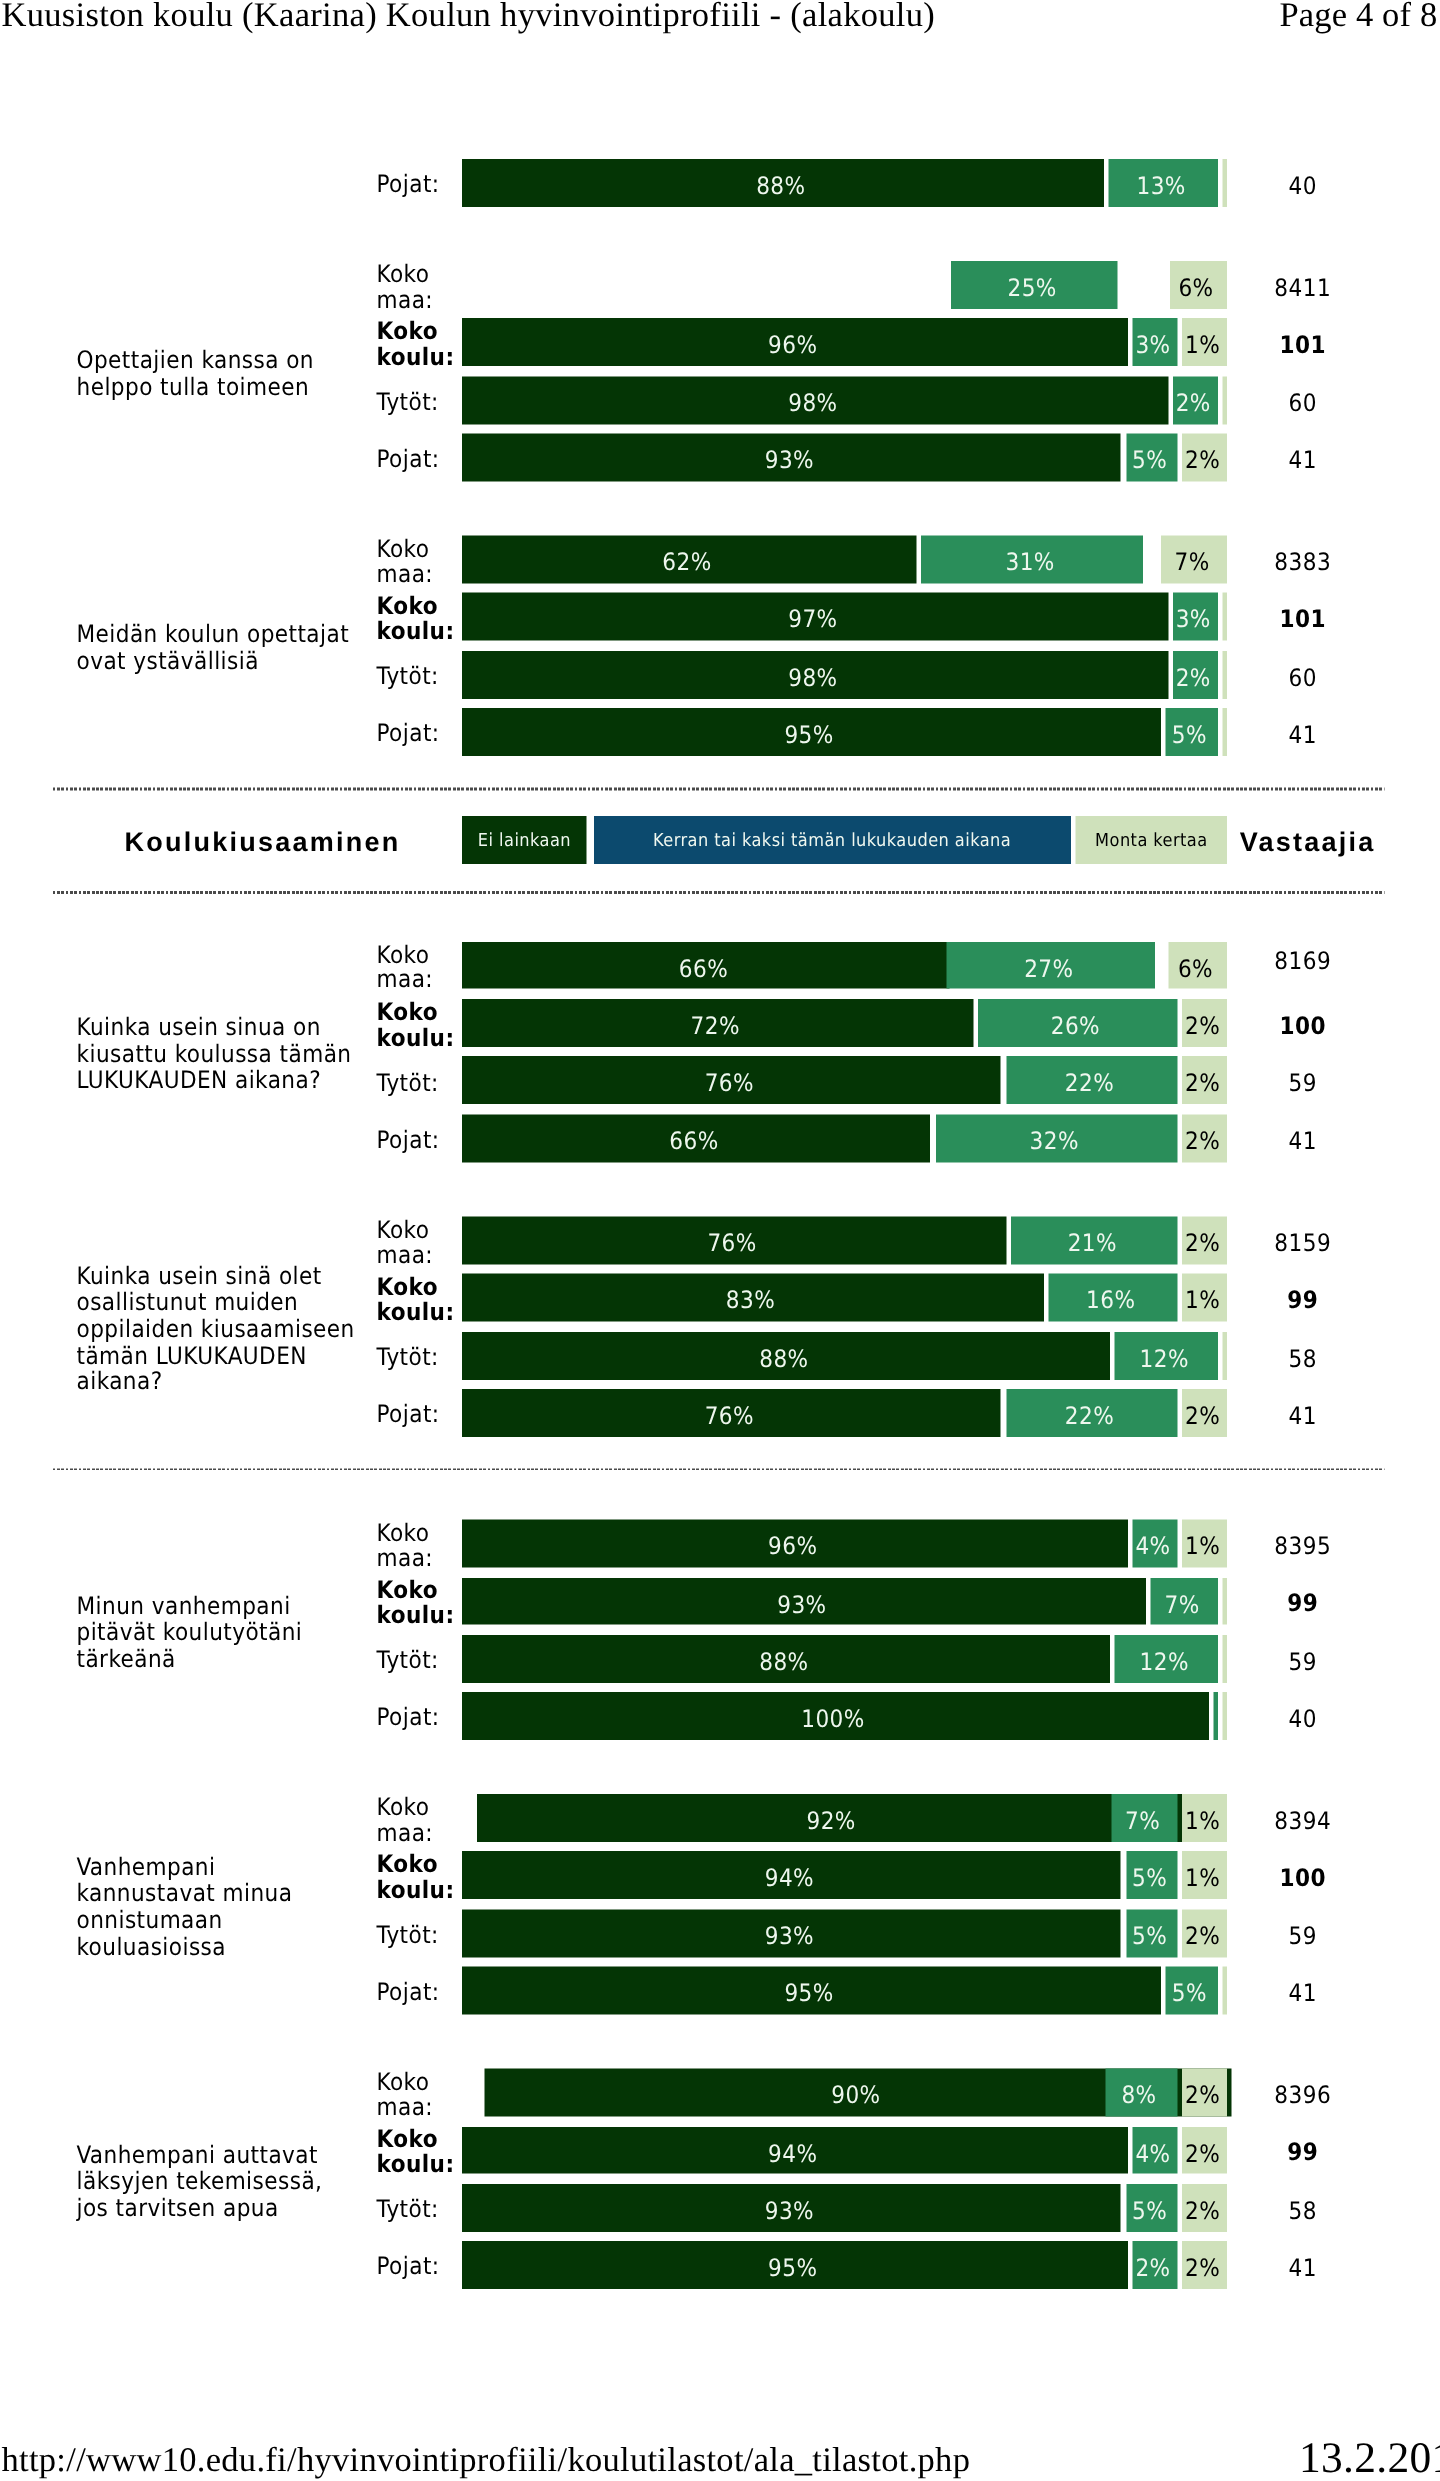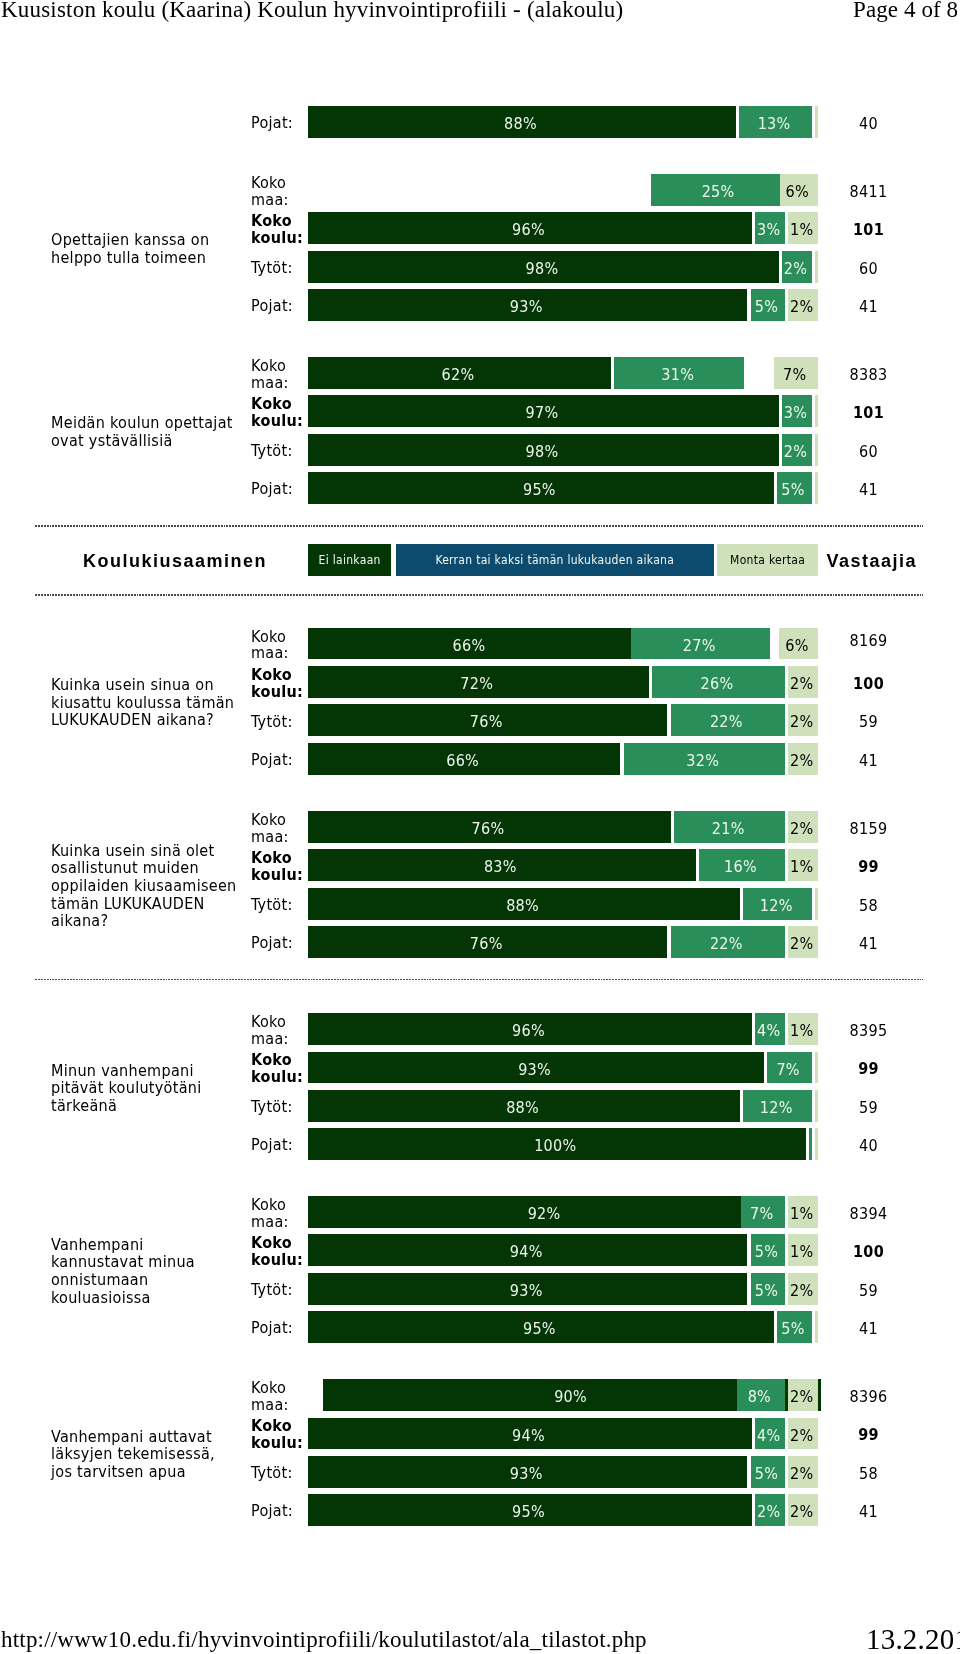--- a/index.html
+++ b/index.html
@@ -45,21 +45,21 @@
   <div id="chart-root">
       <div class="rowlbl" style="top:114.9px">Pojat:</div>
       <div class="bar" style="top:105.8px">
         <div class="seg s1" style="left:0.00px;width:427.96px">88%</div>
         <div class="seg s2" style="left:431.26px;width:72.54px">13%</div>
         <div class="seg s3" style="left:507.10px;width:3.00px"></div>
       </div>
       <div class="nval" style="top:113.6px">40</div>
       <div class="rowlbl" style="top:174.8px">Koko<br>maa:</div>
       <div class="bar" style="top:173.9px">
-        <div class="seg s2" style="left:343px;width:137px">25%</div>
+        <div class="seg s2" style="left:326px;width:111px">25%</div>
         <div class="seg s3" style="left:471.42px;width:38.68px">6%</div>
       </div>
       <div class="nval" style="top:181.7px">8411</div>
       <div class="rowlbl b" style="top:213.2px">Koko<br>koulu:</div>
       <div class="bar" style="top:212.3px">
         <div class="seg s1" style="left:0.00px;width:443.90px">96%</div>
         <div class="seg s2" style="left:447.20px;width:29.80px">3%</div>
         <div class="seg s3" style="left:480.30px;width:29.80px">1%</div>
       </div>
       <div class="nval b" style="top:220.1px">101</div>
@@ -74,21 +74,21 @@
       <div class="bar" style="top:289.1px">
         <div class="seg s1" style="left:0.00px;width:439.37px">93%</div>
         <div class="seg s2" style="left:442.67px;width:34.33px">5%</div>
         <div class="seg s3" style="left:480.30px;width:29.80px">2%</div>
       </div>
       <div class="nval" style="top:296.9px">41</div>
       <div class="qtext" style="top:231.3px">Opettajien kanssa on helppo tulla toimeen</div>
       <div class="rowlbl" style="top:357.9px">Koko<br>maa:</div>
       <div class="bar" style="top:357.0px">
         <div class="seg s1" style="left:0.00px;width:302.90px">62%</div>
-        <div class="seg s2" style="left:306.20px;width:130px">31%</div>
+        <div class="seg s2" style="left:306.20px;width:148px">31%</div>
         <div class="seg s3" style="left:466.34px;width:43.76px">7%</div>
       </div>
       <div class="nval" style="top:364.8px">8383</div>
       <div class="rowlbl b" style="top:396.3px">Koko<br>koulu:</div>
       <div class="bar" style="top:395.4px">
         <div class="seg s1" style="left:0.00px;width:470.70px">97%</div>
         <div class="seg s2" style="left:474.00px;width:29.80px">3%</div>
         <div class="seg s3" style="left:507.10px;width:3.00px"></div>
       </div>
       <div class="nval b" style="top:403.2px">101</div>
@@ -189,21 +189,21 @@
       <div class="rowlbl" style="top:1137.4px">Pojat:</div>
       <div class="bar" style="top:1128.3px">
         <div class="seg s1" style="left:0.00px;width:497.50px">100%</div>
         <div class="seg s2" style="left:500.80px;width:3.00px"></div>
         <div class="seg s3" style="left:507.10px;width:3.00px"></div>
       </div>
       <div class="nval" style="top:1136.1px">40</div>
       <div class="qtext" style="top:1061.7px">Minun vanhempani pitävät koulutyötäni tärkeänä</div>
       <div class="rowlbl" style="top:1196.9px">Koko<br>maa:</div>
       <div class="bar" style="top:1196.0px">
-        <div class="seg s1" style="left:0.00px;width:475px">92%</div>
+        <div class="seg s1" style="left:10px;width:475px">92%</div>
         <div class="seg s2" style="left:433.24px;width:43.76px">7%</div>
         <div class="seg s3" style="left:480.30px;width:29.80px">1%</div>
       </div>
       <div class="nval" style="top:1203.8px">8394</div>
       <div class="rowlbl b" style="top:1235.3px">Koko<br>koulu:</div>
       <div class="bar" style="top:1234.4px">
         <div class="seg s1" style="left:0.00px;width:439.37px">94%</div>
         <div class="seg s2" style="left:442.67px;width:34.33px">5%</div>
         <div class="seg s3" style="left:480.30px;width:29.80px">1%</div>
       </div>

